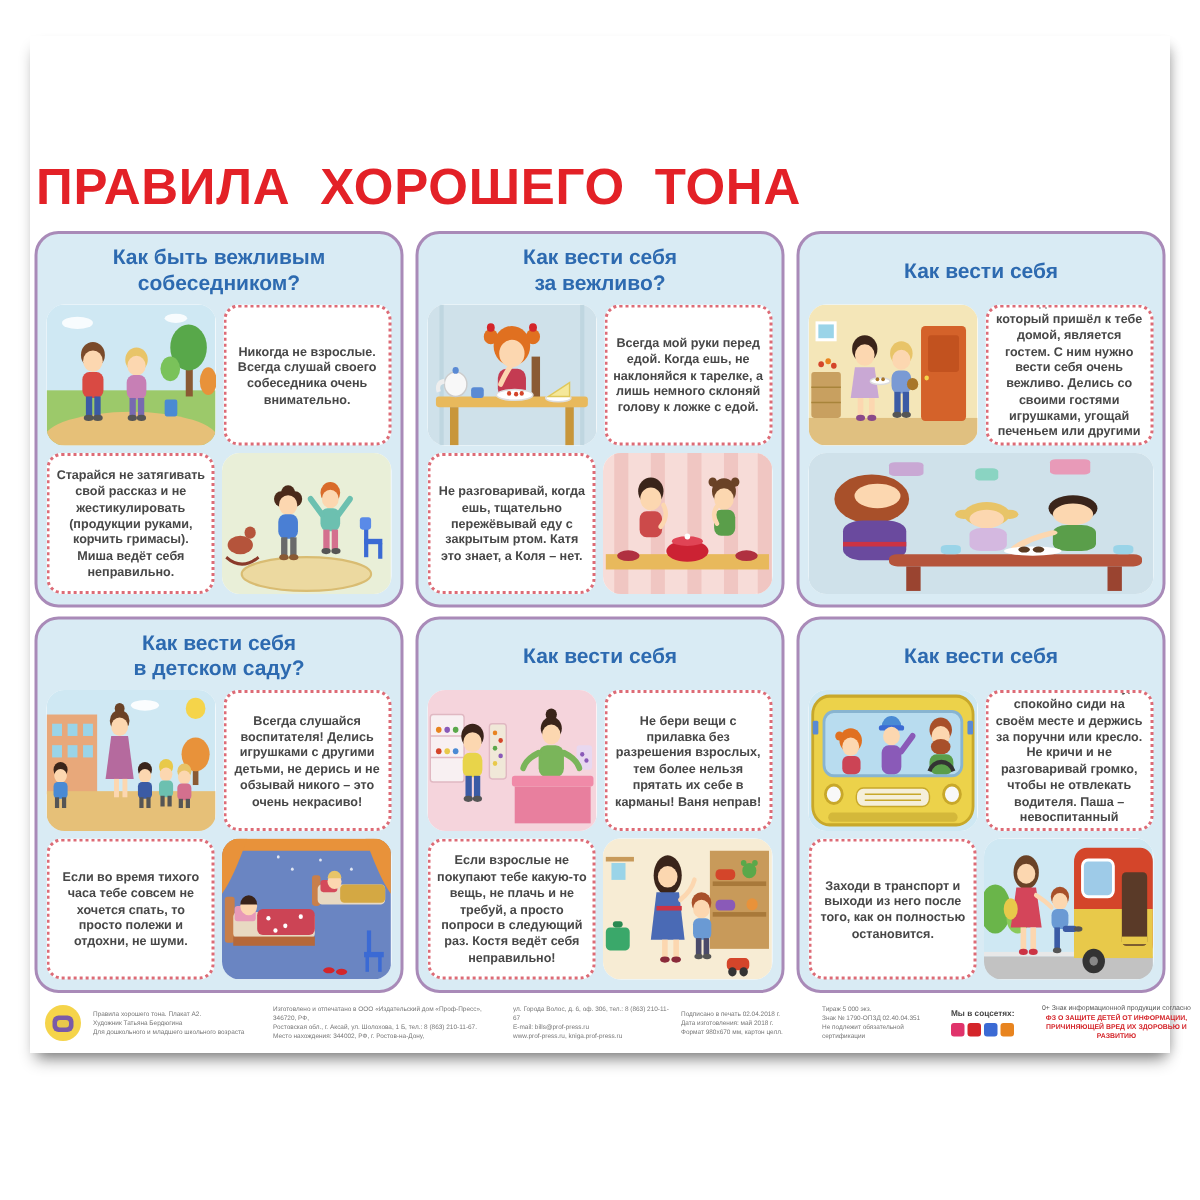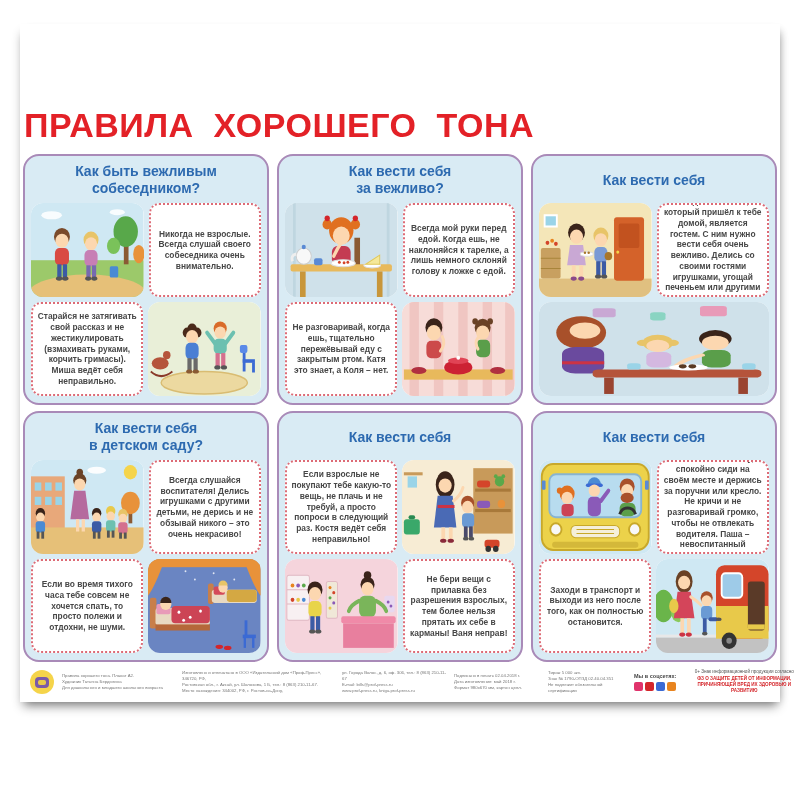--- a/index.html
+++ b/index.html
@@ -74,21 +74,21 @@
             <rect x="57" y="46" width="14" height="16" rx="5" fill="#c77fb5"></rect>
             <rect x="59" y="61" width="4.5" height="12" fill="#776ab0"></rect>
               <rect x="65" y="61" width="4.5" height="12" fill="#776ab0"></rect>
             <ellipse cx="61" cy="74" rx="3.3" ry="2" fill="#555"></ellipse>
               <ellipse cx="67.5" cy="74" rx="3.3" ry="2" fill="#555"></ellipse>
           </svg>
         </div>
         <div class="bubble">Никогда не взрослые. Всегда слушай своего собеседника очень внимательно.</div>
       </div>
       <div class="row">
-        <div class="bubble">Старайся не затягивать свой рассказ и не жестикулировать (взмахивать руками, корчить гримасы). Миша ведёт себя неправильно.</div>
+        <div class="bubble">Старайся не затягивать свой рассказ и не жестикулировать (продукции руками, корчить гримасы). Миша ведёт себя неправильно.</div>
         <div class="illus">
           <svg viewBox="0 0 120 92" preserveAspectRatio="none">
             <rect width="120" height="92" fill="#e9efd8"></rect>
             <ellipse cx="60" cy="79" rx="46" ry="11" fill="#ecd9a0" stroke="#d9bc72" stroke-width="1.5"></ellipse>
             <ellipse cx="13" cy="60" rx="9" ry="6" fill="#b5543b"></ellipse>
               <circle cx="20" cy="52" r="4" fill="#b5543b"></circle>
             <path d="M3 68 q11 9 23 0" stroke="#8a3a2a" stroke-width="2" fill="none"></path>
             <circle cx="42" cy="30" r="5" fill="#4a2a1a"></circle>
               <circle cx="47" cy="26" r="5" fill="#4a2a1a"></circle>
               <circle cx="52" cy="30" r="5" fill="#4a2a1a"></circle>
@@ -346,60 +346,20 @@
           </svg>
         </div>
       </div>
     </section>
 
     <section class="panel">
       <h2 class="ptitle">
         <span>Как вести себя</span>
       </h2>
       <div class="row">
-        <div class="bubble">Если взрослые не покупают тебе какую-то вещь, не плачь и не требуй, а просто попроси в следующий раз. Костя ведёт себя неправильно!</div>
-        <div class="illus">
-          <svg viewBox="0 0 120 92" preserveAspectRatio="none">
-            <rect width="120" height="92" fill="#f7ecd4"></rect>
-            <rect x="76" y="8" width="42" height="64" fill="#c89a5a"></rect>
-            <rect x="78" y="28" width="38" height="3" fill="#a8793a"></rect>
-              <rect x="78" y="48" width="38" height="3" fill="#a8793a"></rect>
-            <rect x="80" y="20" width="14" height="7" rx="3" fill="#d4452a"></rect>
-              <circle cx="104" cy="21" r="5" fill="#5aa84a"></circle>
-            <circle cx="100" cy="16" r="2" fill="#5aa84a"></circle>
-              <circle cx="108" cy="16" r="2" fill="#5aa84a"></circle>
-            <rect x="80" y="40" width="14" height="7" rx="3" fill="#8a5ab8"></rect>
-              <circle cx="106" cy="43" r="4" fill="#e8923a"></circle>
-            <rect x="2" y="12" width="20" height="3" fill="#c89a5a"></rect>
-              <rect x="6" y="16" width="10" height="11" fill="#9ad4e8"></rect>
-            <rect x="2" y="58" width="17" height="15" rx="3" fill="#3aa86a"></rect>
-              <rect x="7" y="54" width="7" height="4" rx="2" fill="#2a8a52"></rect>
-            <ellipse cx="46" cy="24" rx="10" ry="13" fill="#3a241a"></ellipse>
-              <circle cx="46" cy="25" r="7" fill="#fcd7b0"></circle>
-            <path d="M38 35 h16 l4 31 h-24 z" fill="#4a6ab5"></path>
-              <rect x="38" y="44" width="18" height="3" fill="#cc3344"></rect>
-            <path d="M55 40 Q63 34 65 27" stroke="#fcd7b0" stroke-width="3.2" fill="none" stroke-linecap="round"></path>
-            <rect x="42" y="66" width="4" height="12" fill="#fcd7b0"></rect>
-              <rect x="50" y="66" width="4" height="12" fill="#fcd7b0"></rect>
-            <ellipse cx="44" cy="79" rx="3.4" ry="2" fill="#8a2a3a"></ellipse>
-              <ellipse cx="52" cy="79" rx="3.4" ry="2" fill="#8a2a3a"></ellipse>
-            <circle cx="70" cy="42" r="7" fill="#a8502a"></circle>
-              <circle cx="70" cy="46" r="6" fill="#fcd7b0"></circle>
-            <rect x="64" y="52" width="13" height="14" rx="4" fill="#6a9ad4"></rect>
-            <rect x="66" y="65" width="4" height="11" fill="#4a4a6a"></rect>
-              <rect x="71.5" y="65" width="4" height="11" fill="#4a4a6a"></rect>
-            <ellipse cx="68" cy="77" rx="3" ry="1.8" fill="#555"></ellipse>
-              <ellipse cx="74" cy="77" rx="3" ry="1.8" fill="#555"></ellipse>
-            <rect x="88" y="78" width="16" height="8" rx="3" fill="#d4452a"></rect>
-              <circle cx="92" cy="87" r="3" fill="#333"></circle>
-              <circle cx="100" cy="87" r="3" fill="#333"></circle>
-          </svg>
-        </div>
-      </div>
-      <div class="row">
         <div class="illus">
           <svg viewBox="0 0 120 92" preserveAspectRatio="none">
             <rect width="120" height="92" fill="#f5d4dc"></rect>
             <rect x="2" y="16" width="24" height="44" rx="2" fill="#f8f0f2" stroke="#e0b8c2"></rect>
             <line x1="2" y1="30" x2="26" y2="30" stroke="#e0b8c2"></line>
               <line x1="2" y1="44" x2="26" y2="44" stroke="#e0b8c2"></line>
             <circle cx="8" cy="26" r="2" fill="#e8841f"></circle>
               <circle cx="14" cy="26" r="2" fill="#8a5ab8"></circle>
               <circle cx="20" cy="26" r="2" fill="#5aa84a"></circle>
             <circle cx="8" cy="40" r="2" fill="#d4452a"></circle>
@@ -426,20 +386,60 @@
               <circle cx="32" cy="34" r="6.5" fill="#fcd7b0"></circle>
             <rect x="25" y="41" width="14" height="16" rx="5" fill="#e8d44a"></rect>
             <rect x="27" y="56" width="4.5" height="14" fill="#3b5ba5"></rect>
               <rect x="33" y="56" width="4.5" height="14" fill="#3b5ba5"></rect>
             <ellipse cx="29" cy="71" rx="3.3" ry="2" fill="#555"></ellipse>
               <ellipse cx="35.5" cy="71" rx="3.3" ry="2" fill="#555"></ellipse>
           </svg>
         </div>
         <div class="bubble">Не бери вещи с прилавка без разрешения взрослых, тем более нельзя прятать их себе в карманы! Ваня неправ!</div>
       </div>
+      <div class="row">
+        <div class="bubble">Если взрослые не покупают тебе какую-то вещь, не плачь и не требуй, а просто попроси в следующий раз. Костя ведёт себя неправильно!</div>
+        <div class="illus">
+          <svg viewBox="0 0 120 92" preserveAspectRatio="none">
+            <rect width="120" height="92" fill="#f7ecd4"></rect>
+            <rect x="76" y="8" width="42" height="64" fill="#c89a5a"></rect>
+            <rect x="78" y="28" width="38" height="3" fill="#a8793a"></rect>
+              <rect x="78" y="48" width="38" height="3" fill="#a8793a"></rect>
+            <rect x="80" y="20" width="14" height="7" rx="3" fill="#d4452a"></rect>
+              <circle cx="104" cy="21" r="5" fill="#5aa84a"></circle>
+            <circle cx="100" cy="16" r="2" fill="#5aa84a"></circle>
+              <circle cx="108" cy="16" r="2" fill="#5aa84a"></circle>
+            <rect x="80" y="40" width="14" height="7" rx="3" fill="#8a5ab8"></rect>
+              <circle cx="106" cy="43" r="4" fill="#e8923a"></circle>
+            <rect x="2" y="12" width="20" height="3" fill="#c89a5a"></rect>
+              <rect x="6" y="16" width="10" height="11" fill="#9ad4e8"></rect>
+            <rect x="2" y="58" width="17" height="15" rx="3" fill="#3aa86a"></rect>
+              <rect x="7" y="54" width="7" height="4" rx="2" fill="#2a8a52"></rect>
+            <ellipse cx="46" cy="24" rx="10" ry="13" fill="#3a241a"></ellipse>
+              <circle cx="46" cy="25" r="7" fill="#fcd7b0"></circle>
+            <path d="M38 35 h16 l4 31 h-24 z" fill="#4a6ab5"></path>
+              <rect x="38" y="44" width="18" height="3" fill="#cc3344"></rect>
+            <path d="M55 40 Q63 34 65 27" stroke="#fcd7b0" stroke-width="3.2" fill="none" stroke-linecap="round"></path>
+            <rect x="42" y="66" width="4" height="12" fill="#fcd7b0"></rect>
+              <rect x="50" y="66" width="4" height="12" fill="#fcd7b0"></rect>
+            <ellipse cx="44" cy="79" rx="3.4" ry="2" fill="#8a2a3a"></ellipse>
+              <ellipse cx="52" cy="79" rx="3.4" ry="2" fill="#8a2a3a"></ellipse>
+            <circle cx="70" cy="42" r="7" fill="#a8502a"></circle>
+              <circle cx="70" cy="46" r="6" fill="#fcd7b0"></circle>
+            <rect x="64" y="52" width="13" height="14" rx="4" fill="#6a9ad4"></rect>
+            <rect x="66" y="65" width="4" height="11" fill="#4a4a6a"></rect>
+              <rect x="71.5" y="65" width="4" height="11" fill="#4a4a6a"></rect>
+            <ellipse cx="68" cy="77" rx="3" ry="1.8" fill="#555"></ellipse>
+              <ellipse cx="74" cy="77" rx="3" ry="1.8" fill="#555"></ellipse>
+            <rect x="88" y="78" width="16" height="8" rx="3" fill="#d4452a"></rect>
+              <circle cx="92" cy="87" r="3" fill="#333"></circle>
+              <circle cx="100" cy="87" r="3" fill="#333"></circle>
+          </svg>
+        </div>
+      </div>
     </section>
 
     <section class="panel">
       <h2 class="ptitle">
         <span>Как вести себя</span>
       </h2>
       <div class="row">
         <div class="illus">
           <svg viewBox="0 0 120 92" preserveAspectRatio="none">
             <rect width="120" height="92" fill="#cfe8f3"></rect>

